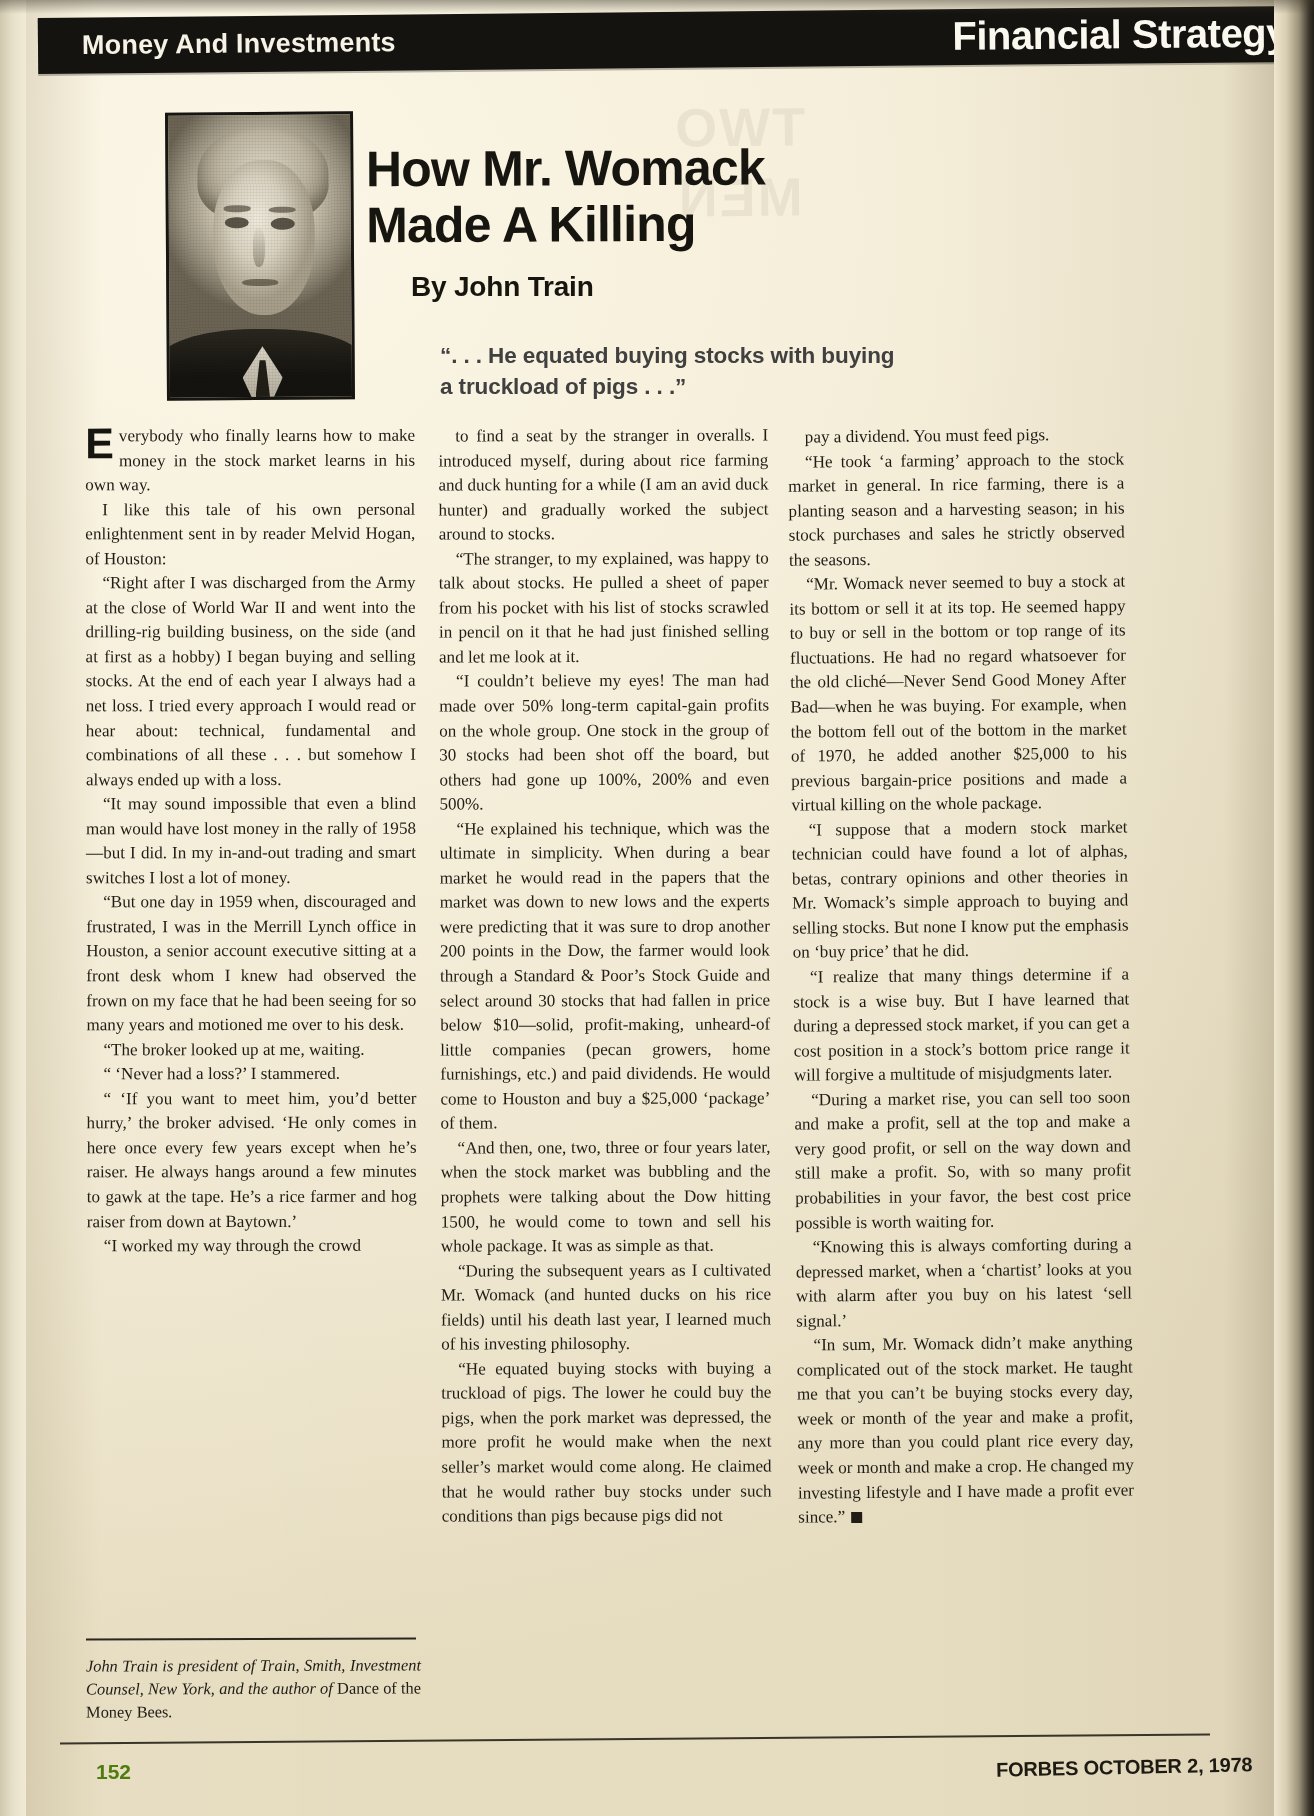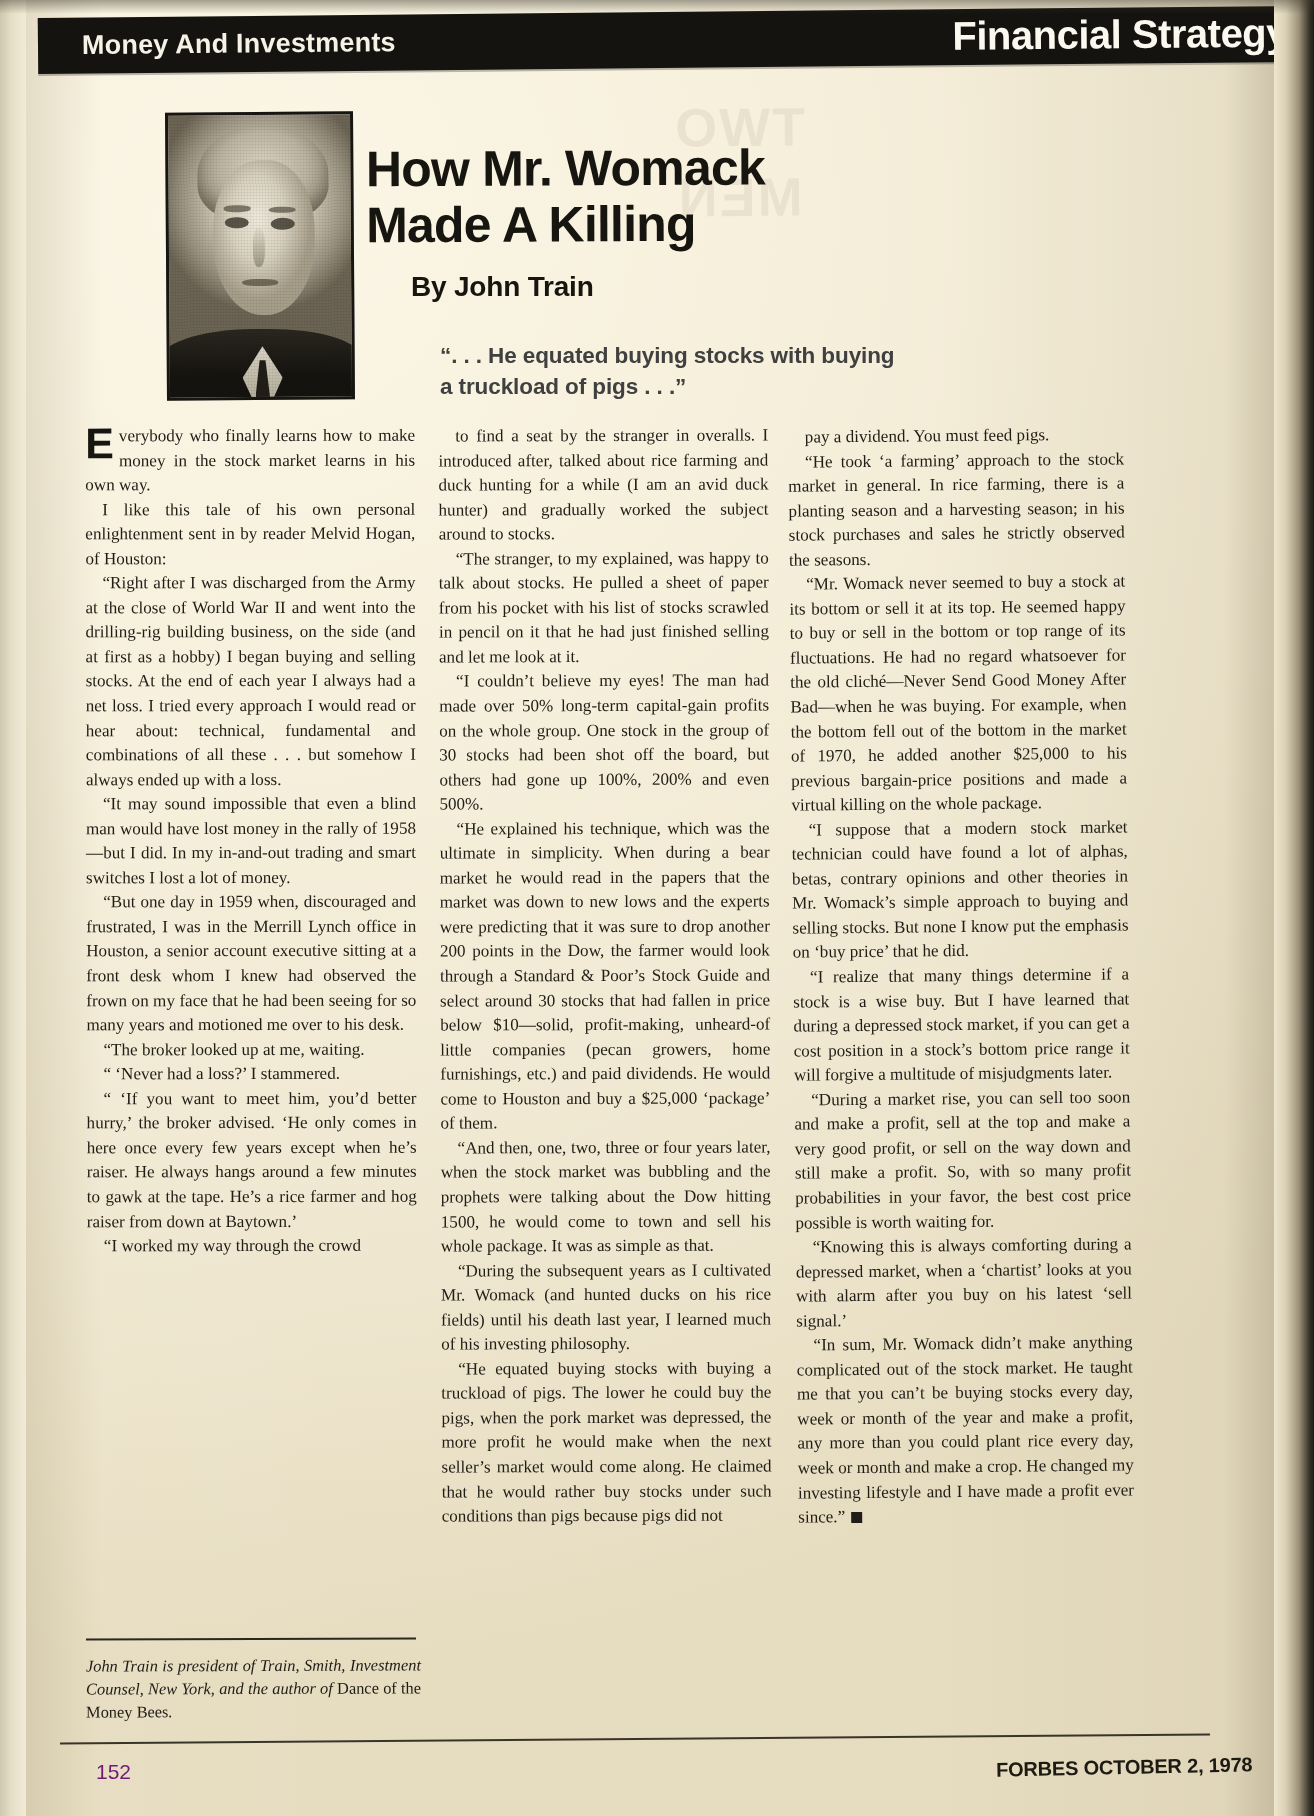--- a/index.html
+++ b/index.html
@@ -281,23 +281,23 @@
   .footer-rule {
     position: absolute;
     left: 60px; top: 1738px; width: 1150px; height: 2px;
     background: #39342a;
     transform: rotate(-0.45deg);
   }
   .folio {
     position: absolute;
     left: 96px; top: 1760px;
     font-family: "Liberation Sans", sans-serif;
-    font-weight: normal;
+    font-weight: bold;
     font-size: 21px;
-    color: #701a75;
+    color: #4d7c0f;
   }
   .pubinfo {
     position: absolute;
     right: 62px; top: 1756px;
     font-family: "Liberation Sans", sans-serif;
     font-weight: bold;
     font-size: 20px;
     color: #1d1a14;
     letter-spacing: -.2px;
     transform: rotate(-1.2deg);
@@ -347,21 +347,21 @@
         <p>I like this tale of his own personal enlightenment sent in by reader Melvid Hogan, of Houston:</p>
         <p>“Right after I was discharged from the Army at the close of World War II and went into the drilling-rig building business, on the side (and at first as a hobby) I began buying and selling stocks. At the end of each year I always had a net loss. I tried every approach I would read or hear about: technical, fundamental and combinations of all these . . . but somehow I always ended up with a loss.</p>
         <p>“It may sound impossible that even a blind man would have lost money in the rally of 1958—but I did. In my in-and-out trading and smart switches I lost a lot of money.</p>
         <p>“But one day in 1959 when, discouraged and frustrated, I was in the Merrill Lynch office in Houston, a senior account executive sitting at a front desk whom I knew had observed the frown on my face that he had been seeing for so many years and motioned me over to his desk.</p>
         <p>“The broker looked up at me, waiting.</p>
         <p>“ ‘Never had a loss?’ I stammered.</p>
         <p>“ ‘If you want to meet him, you’d better hurry,’ the broker advised. ‘He only comes in here once every few years except when he’s raiser. He always hangs around a few minutes to gawk at the tape. He’s a rice farmer and hog raiser from down at Baytown.’</p>
         <p>“I worked my way through the crowd</p>
       </div>
     <div class="col col2">
-        <p>to find a seat by the stranger in overalls. I introduced after, talked about rice farming and duck hunting for a while (I am an avid duck hunter) and gradually worked the subject around to stocks.</p>
+        <p>to find a seat by the stranger in overalls. I introduced myself, during about rice farming and duck hunting for a while (I am an avid duck hunter) and gradually worked the subject around to stocks.</p>
         <p>“The stranger, to my explained, was happy to talk about stocks. He pulled a sheet of paper from his pocket with his list of stocks scrawled in pencil on it that he had just finished selling and let me look at it.</p>
         <p>“I couldn’t believe my eyes! The man had made over 50% long-term capital-gain profits on the whole group. One stock in the group of 30 stocks had been shot off the board, but others had gone up 100%, 200% and even 500%.</p>
         <p>“He explained his technique, which was the ultimate in simplicity. When during a bear market he would read in the papers that the market was down to new lows and the experts were predicting that it was sure to drop another 200 points in the Dow, the farmer would look through a Standard &amp; Poor’s Stock Guide and select around 30 stocks that had fallen in price below $10—solid, profit-making, unheard-of little companies (pecan growers, home furnishings, etc.) and paid dividends. He would come to Houston and buy a $25,000 ‘package’ of them.</p>
         <p>“And then, one, two, three or four years later, when the stock market was bubbling and the prophets were talking about the Dow hitting 1500, he would come to town and sell his whole package. It was as simple as that.</p>
         <p>“During the subsequent years as I cultivated Mr. Womack (and hunted ducks on his rice fields) until his death last year, I learned much of his investing philosophy.</p>
         <p>“He equated buying stocks with buying a truckload of pigs. The lower he could buy the pigs, when the pork market was depressed, the more profit he would make when the next seller’s market would come along. He claimed that he would rather buy stocks under such conditions than pigs because pigs did not</p>
       </div>
     <div class="col col3">
         <p>pay a dividend. You must feed pigs.</p>
         <p>“He took ‘a farming’ approach to the stock market in general. In rice farming, there is a planting season and a harvesting season; in his stock purchases and sales he strictly observed the seasons.</p>

